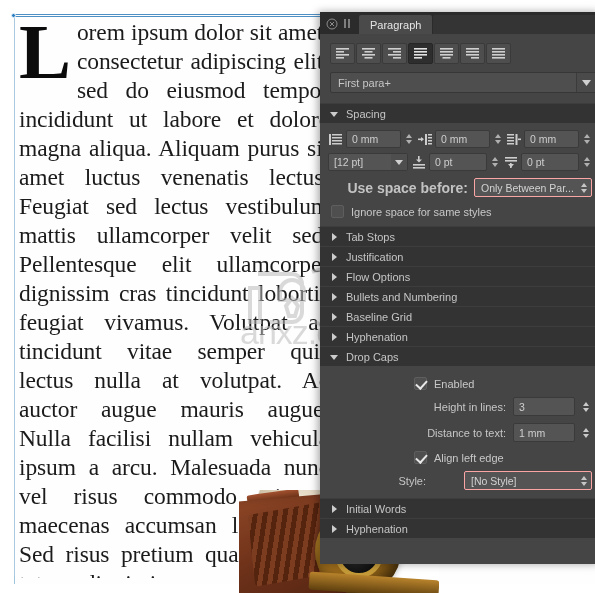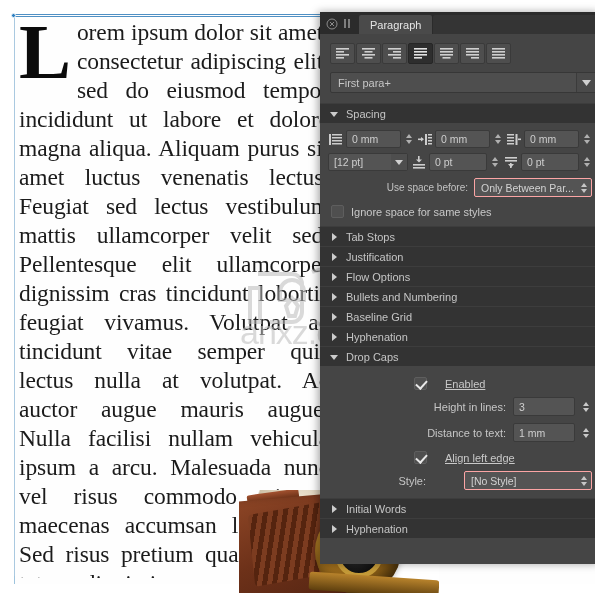--- a/index.html
+++ b/index.html
@@ -327,22 +327,23 @@
 
   .lbl-row {
     display: flex;
     align-items: center;
     justify-content: flex-end;
     gap: 6px;
     margin-top: 7px;
   }
   .lbl {
     color: #c3c3c3;
-    font-size: 10px;
+    font-size: 14px;
     text-align: right;
+    font-weight: bold;
   }
   .drop-combo {
     height: 19px;
     background: #545454;
     border: 1px solid #fca5a5;
     border-radius: 2px;
     color: #d2d2d2;
     font-size: 10.5px;
     display: flex; align-items: center;
     padding: 0 4px 0 6px;
@@ -423,24 +424,23 @@
     width: 0; height: 0;
     border-left: 3.5px solid transparent;
     border-right: 3.5px solid transparent;
   }
   .dc-spin i.up { border-bottom: 4px solid #c9c9c9; }
   .dc-spin i.dn { border-top: 4px solid #c9c9c9; }
 
   .center-chk {
     display: flex;
     align-items: center;
-    gap: 18px;
+    gap: 7px;
     margin-top: 4px;
     padding-left: 86px;
-    text-decoration: underline;
   }
   #panel-footer {
     height: 16px;
     background: #454545;
   }
 </style>
 </head>
 <body>
 
 <div id="screen">

